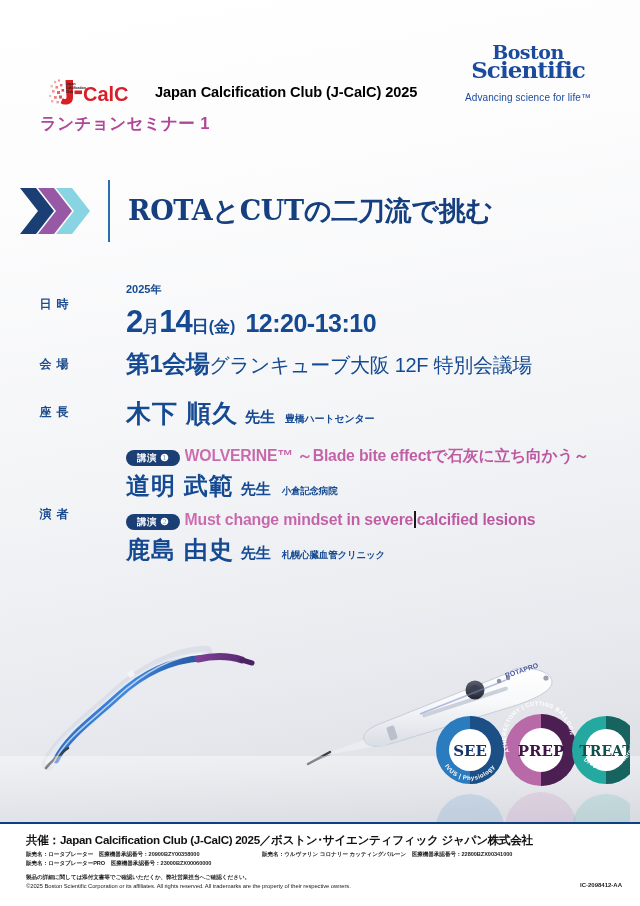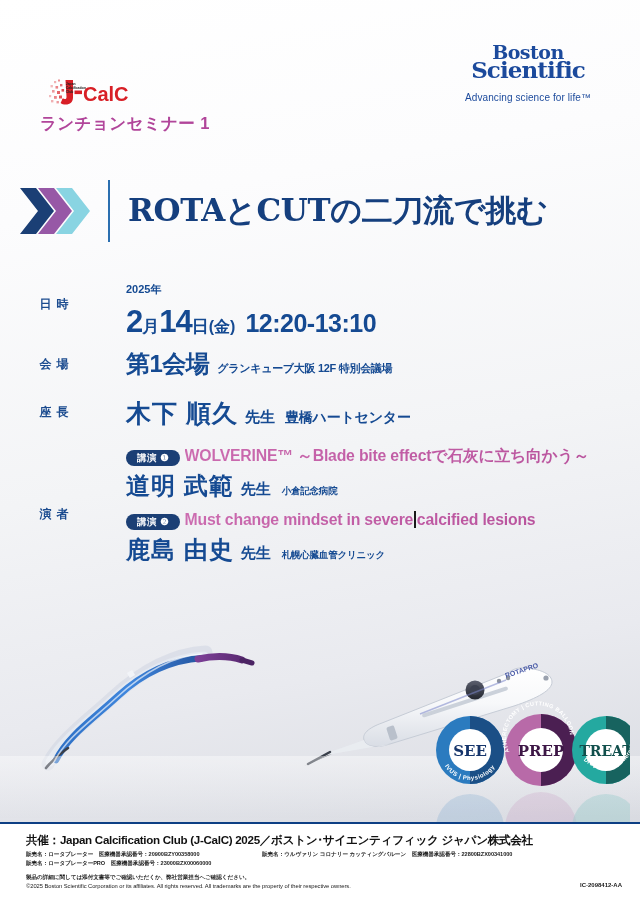--- a/index.html
+++ b/index.html
@@ -34,21 +34,21 @@
   .bsc-logo { position:absolute; right:36px; top:40px; width:152px; text-align:center; }
   .bsc-tag { font-size:10px; color:#1c4a9c; letter-spacing:.1px; margin-top:2px; font-family:"Liberation Sans", sans-serif;}
 
   
   .title-block { position:absolute; left:0; top:168px; width:640px; height:85px; display:flex; align-items:center; }
   .chev-wrap { width:108px; display:flex; justify-content:center; align-items:center; }
   .divider-v { width:2px; height:62px; background:#2b6fb0; margin-right:18px; }
   .titles { flex:1; }
   .title-main {
     font-family:"DejaVu Serif", serif;
-    font-size:31px; font-weight:bold; color:#153f7e;
+    font-size:27px; font-weight:bold; color:#153f7e;
     letter-spacing:-0.3px; line-height:1.08; white-space:nowrap;
   }
   .title-sub {
     font-family:"DejaVu Serif", serif;
     font-size:21.5px; font-weight:bold; color:#153f7e;
     letter-spacing:-0.2px; margin-top:2px; white-space:nowrap;
   }
 
   
   .info { position:absolute; left:0; top:284px; width:640px; }
@@ -68,26 +68,26 @@
 
   .yearline { font-size:11px; font-weight:bold; color:#154a92; line-height:1; margin-bottom:9px; }
   .dateline { display:flex; align-items:baseline; white-space:nowrap; color:#154a92; }
   .d-num { font-size:31px; font-weight:bold; letter-spacing:-1px; }
   .d-unit { font-size:17px; font-weight:bold; }
   .d-dow { font-size:16px; font-weight:bold; }
   .d-time { font-size:25px; font-weight:bold; margin-left:10px; letter-spacing:-0.5px; }
 
   .venueline { display:flex; align-items:baseline; white-space:nowrap; color:#154a92; padding-top:4px;}
   .v-hall { font-size:24px; font-weight:bold; letter-spacing:-0.5px; }
-  .v-name { font-size:11px; font-weight:bold; margin-left:8px; letter-spacing:-0.3px; }
+  .v-name { font-size:20px; font-weight:normal; margin-left:0; letter-spacing:-0.3px; }
 
   .chairline { display:flex; align-items:baseline; white-space:nowrap; color:#154a92; padding-top:5px;}
   .c-name { font-size:25px; font-weight:bold; letter-spacing:1px; }
   .c-hon { font-size:15px; font-weight:bold; margin-left:7px; }
-  .c-aff { font-size:14px; font-weight:bold; margin-left:10px; letter-spacing:-0.2px; }
+  .c-aff { font-size:10px; font-weight:bold; margin-left:10px; letter-spacing:-0.2px; }
 
   .lec-badge {
     display:inline-block; background:#1b3f75; color:#fff;
     font-size:9.5px; font-weight:bold; border-radius:9px;
     padding:3px 11px 3.5px 11px; letter-spacing:0.5px; line-height:1;
     margin-bottom:4px;
   }
   .lec-title {
     font-size:15.8px; font-weight:bold; letter-spacing:-0.2px;
     background:linear-gradient(90deg,#cc6cb0 0%,#c25ea6 45%,#b9539d 100%);
@@ -161,20 +161,21 @@
             <rect x="26.5" y="12.5" width="7.5" height="3.6"></rect>
             <text x="35" y="23" font-family="Liberation Sans, sans-serif" font-size="20" font-weight="bold" fill="#d81f26">CalC</text>
           </g>
           <g fill="#222" font-family="Liberation Sans, sans-serif" font-size="3.4" font-weight="bold">
             <text x="17.8" y="7">Japan</text>
             <text x="17.8" y="11">Calcification</text>
             <text x="17.8" y="15">Club</text>
           </g>
         </svg>
       </span>
+      <span class="jcalc-title">Japan Calcification Club (J-CalC) 2025</span>
     </div>
 
     <div class="luncheon">ランチョンセミナー 1</div>
 
     <div class="bsc-logo">
       <svg width="152" height="46" viewBox="0 0 152 46">
         <text x="76" y="19" text-anchor="middle" font-family="DejaVu Serif, serif" font-size="19" font-weight="bold" fill="#1c4a9c" letter-spacing="-0.5">Boston</text>
         <text x="76" y="38" text-anchor="middle" font-family="DejaVu Serif, serif" font-size="23" font-weight="bold" fill="#1c4a9c" letter-spacing="-0.9">Scientific</text>
       </svg>
       <div class="bsc-tag">Advancing science for life™</div>

